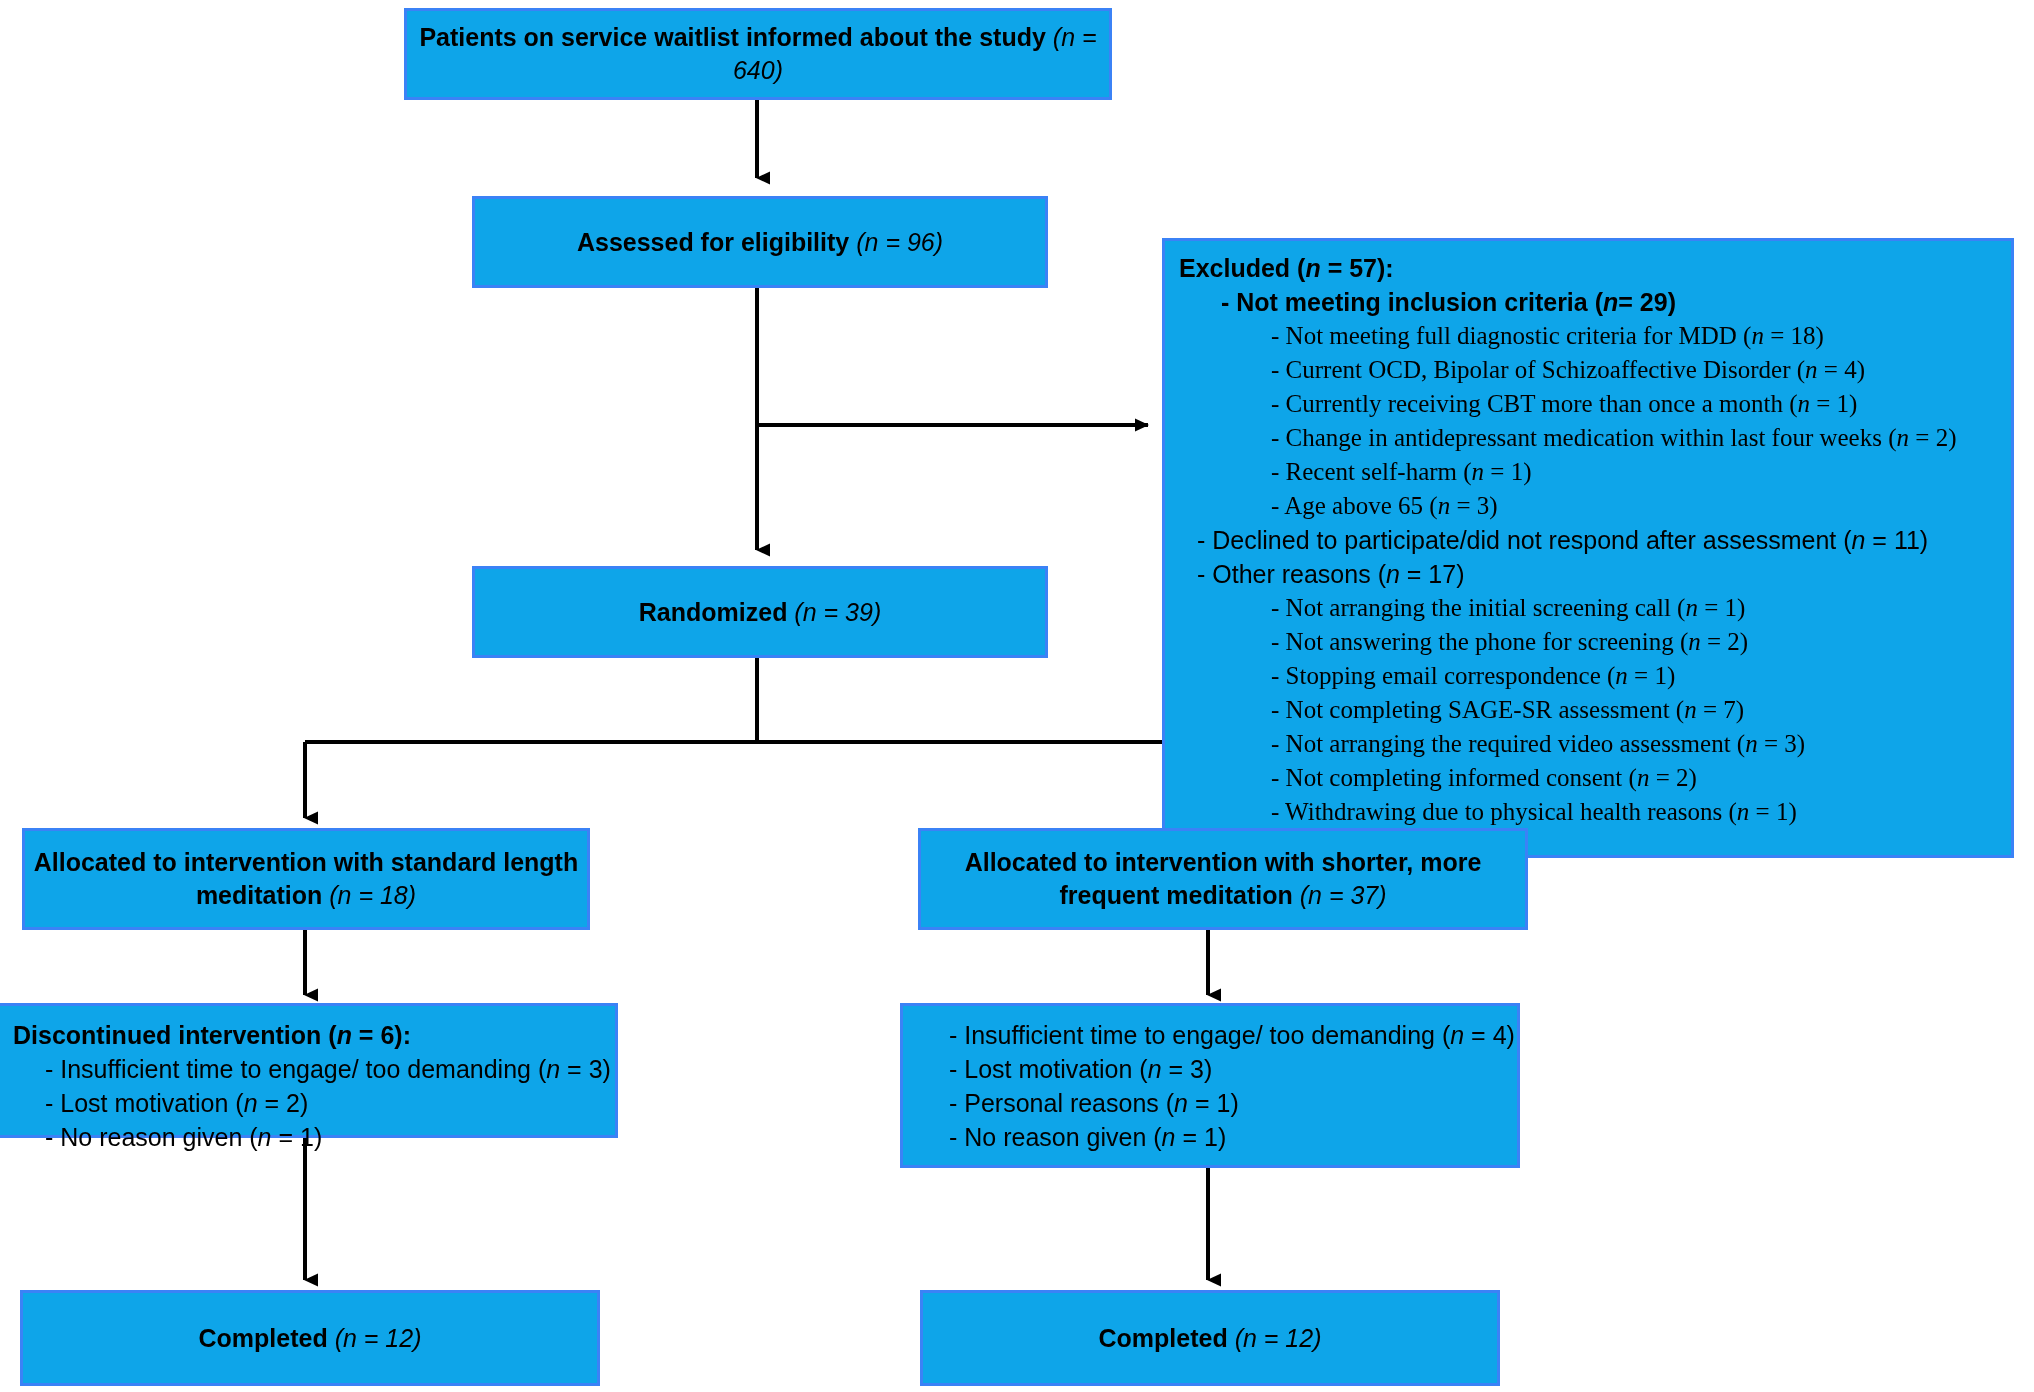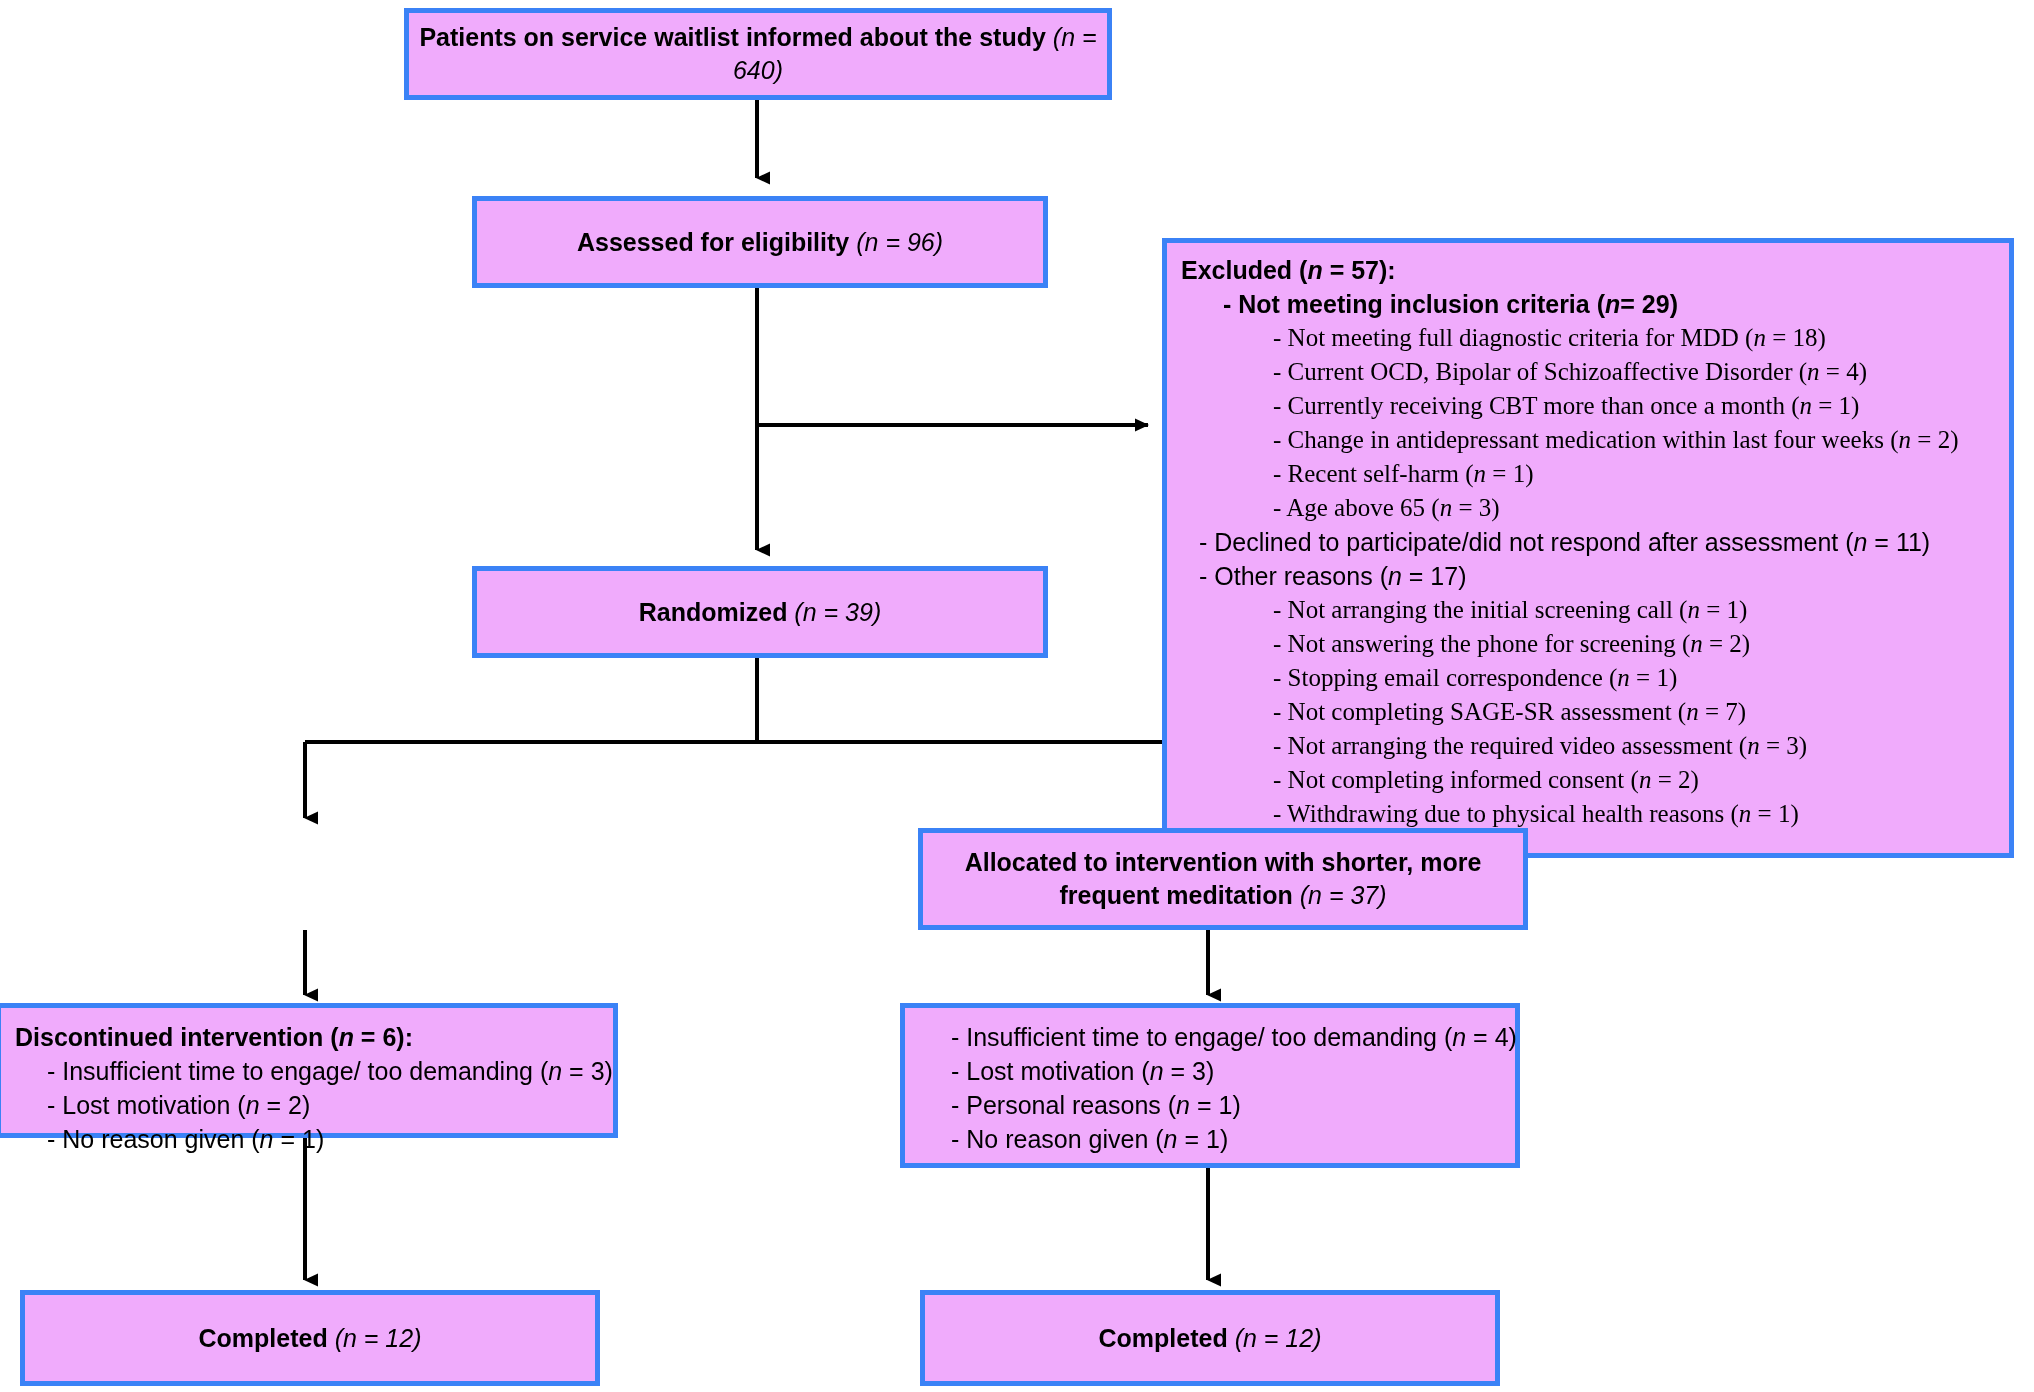--- a/index.html
+++ b/index.html
@@ -12,22 +12,22 @@
     width: 2034px;
     height: 1392px;
     background: #ffffff;
     font-family: "Liberation Sans", sans-serif;
     color: #000000;
     overflow: hidden;
   }
   .node {
     position: absolute;
     box-sizing: border-box;
-    border: 5px solid #3b82f6;
-    background: #f0abfc;
+    border: 3px solid #3b82f6;
+    background: #0ea5e9;
   }
   .node-center {
     display: flex;
     align-items: center;
     justify-content: center;
     text-align: center;
   }
   .node-left {
     display: block;
     text-align: left;
@@ -141,20 +141,27 @@
     <div class="nlist ind2">- Withdrawing due to physical health reasons (<i>n</i> = 1)</div>
   </div>
 
   <div class="node node-center" style="left:472px; top:566px; width:576px; height:92px;">
     <div class="txt">
       <span class="txt-b">Randomized</span>
       <span class="it">(n = 39)</span>
     </div>
   </div>
 
+  <div class="node node-center" style="left:22px; top:828px; width:568px; height:102px;">
+    <div class="txt">
+      <span class="txt-b">Allocated to intervention with standard length</span><br>
+      <span class="txt-b">meditation</span>
+      <span class="it">(n = 18)</span>
+    </div>
+  </div>
 
   <div class="node node-center" style="left:918px; top:828px; width:610px; height:102px;">
     <div class="txt">
       <span class="txt-b">Allocated to intervention with shorter, more</span><br>
       <span class="txt-b">frequent meditation</span>
       <span class="it">(n = 37)</span>
     </div>
   </div>
 
   <div class="node node-left pad-disc" style="left:-4px; top:1003px; width:622px; height:135px;">

